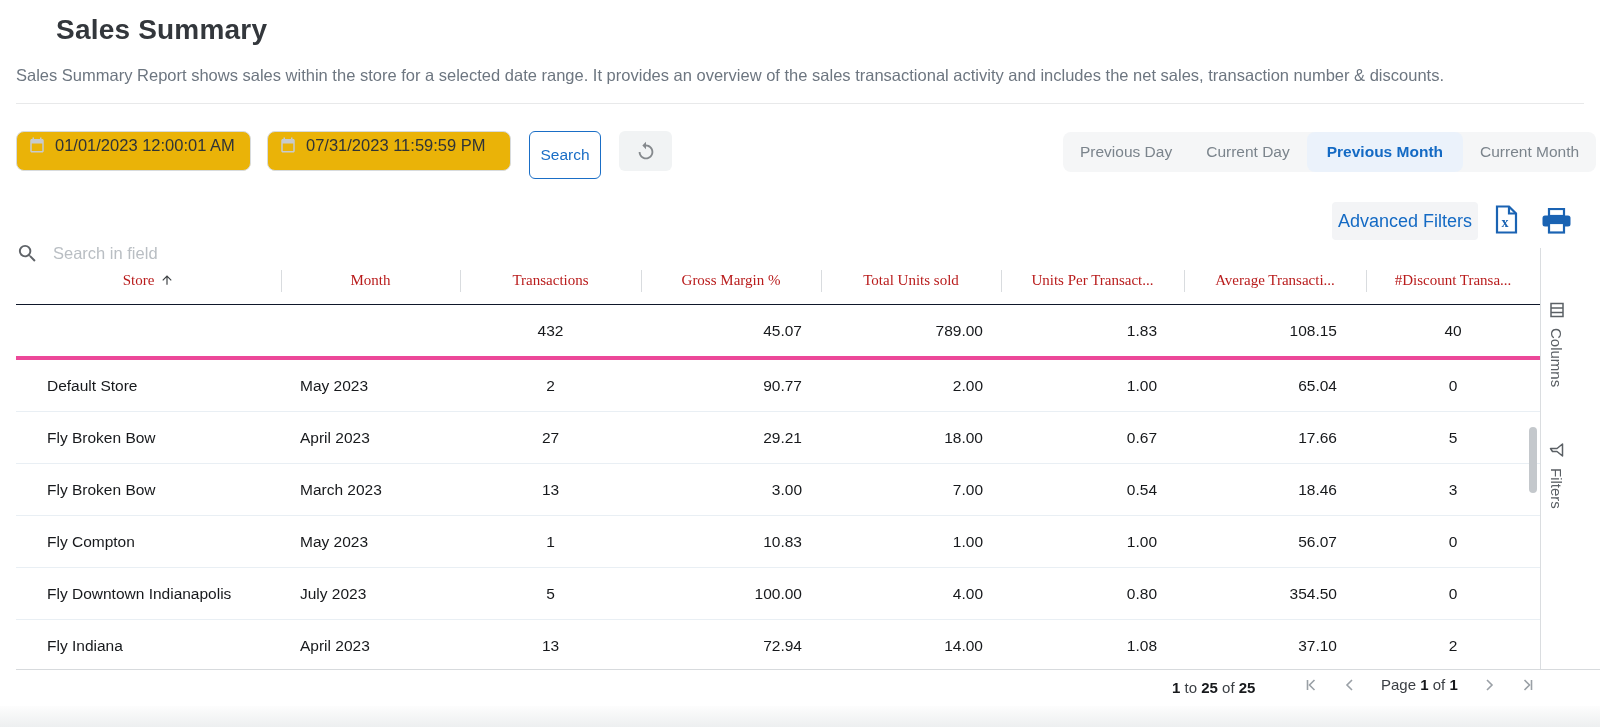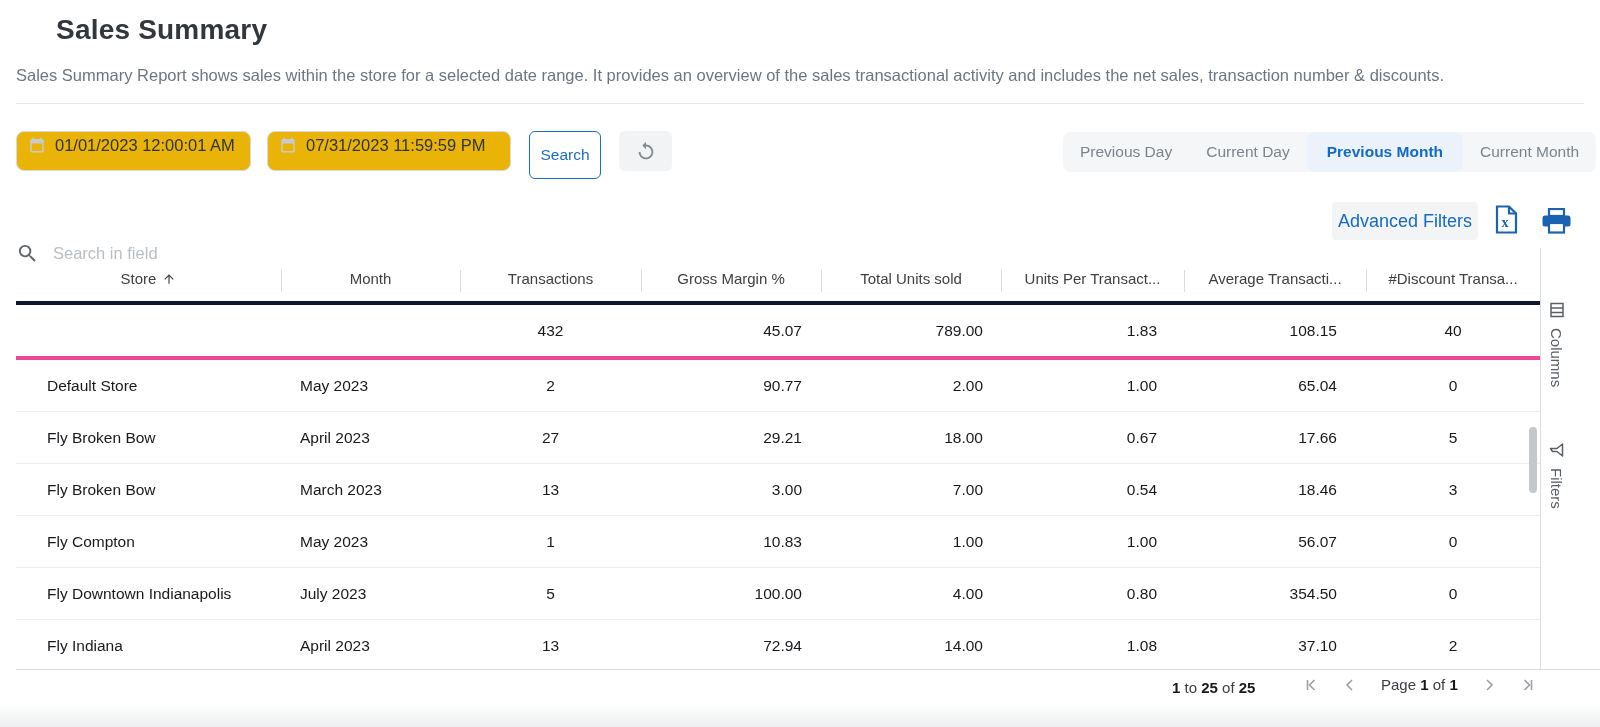--- a/index.html
+++ b/index.html
@@ -34,21 +34,21 @@
   .field-search input::placeholder { color:#b9bec3; }
   .adv-btn { position:absolute; left:1332px; top:202px; width:146px; height:38px; background:#f3f4f6; border-radius:4px;
              color:#146ac4; font-size:18px; display:flex; align-items:center; justify-content:center; cursor:pointer; }
   .icon-btn { position:absolute; cursor:pointer; display:flex; }
   .excel-btn { left:1494px; top:205px; }
   .print-btn { left:1541px; top:208px; }
 
   
   .table-area { position:absolute; left:16px; top:256px; width:1524px; height:413px; overflow:hidden; }
   .trow { display:grid; grid-template-columns:265px 179px 181px 180px 180px 183px 182px 174px; align-items:center; box-sizing:border-box; }
-  .thead { height:49px; border-bottom:4px solid #0f172a; position:relative; color:#404040; font-size:15px; }
+  .thead { height:49px; border-bottom:1px solid #0f172a; position:relative; color:#b91c1c; font-size:15px;font-family:Liberation Serif, serif; }
   .thead .hcell { text-align:center; white-space:nowrap; overflow:hidden; display:flex; align-items:center; justify-content:center; gap:6px; }
   .vsep { position:absolute; top:14px; width:1px; height:22px; background:#d9dcdf; }
   .srow { height:55px; border-bottom:4px solid #ec4899; font-size:15.5px; color:#17191c; }
   .drow { height:52px; border-bottom:1px solid #e9eff4; font-size:15.5px; color:#17191c; background:#fff; }
   .cell { white-space:nowrap; overflow:hidden; }
   .c0 { padding-left:31px; text-align:left; }
   .c1 { padding-left:19px; text-align:left; }
   .c2 { text-align:center; }
   .c3 { text-align:right; padding-right:19px; }
   .c4 { text-align:right; padding-right:18px; }

